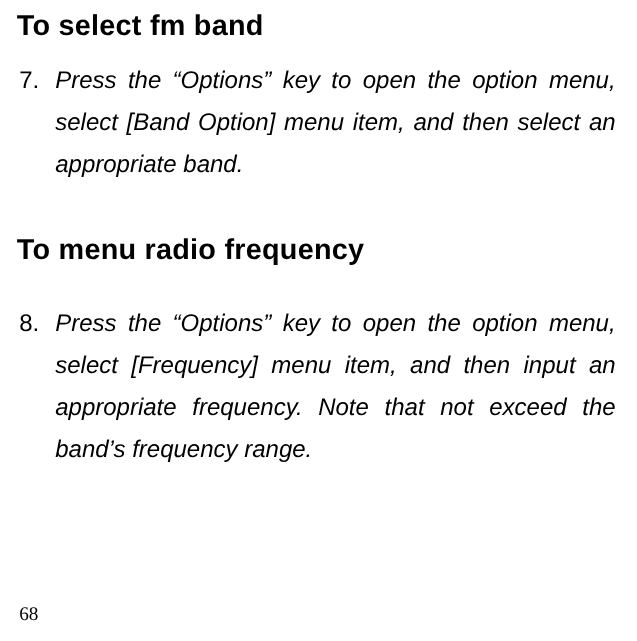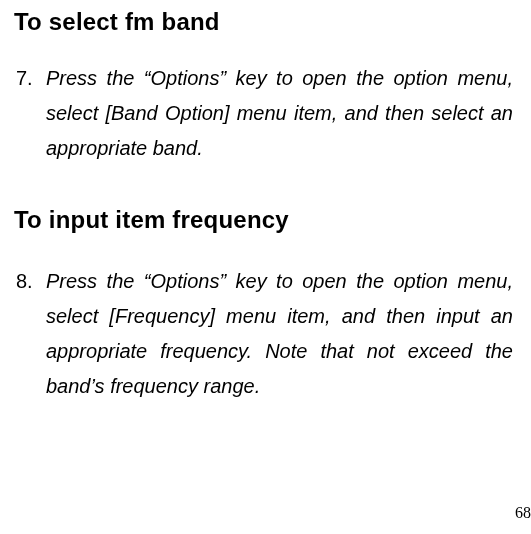--- a/index.html
+++ b/index.html
@@ -12,21 +12,21 @@
     height: 534px;
     background: #ffffff;
     font-family: Arial, Helvetica, sans-serif;
     color: #000000;
     padding: 8px 18px 0 14px;
     position: relative;
   }
   .heading {
     font-size: 24px;
     font-weight: bold;
-    margin-bottom: 25px;
+    margin-bottom: 14px;
     letter-spacing: 0.2px;
   }
   .heading.second {
     margin-top: 40px;
     margin-bottom: 30px;
   }
   .list-item {
     display: flex;
     font-size: 20px;
     line-height: 1.75;
@@ -37,37 +37,37 @@
     flex: 0 0 32px;
     padding-left: 2px;
   }
   .list-text {
     flex: 1;
     font-style: italic;
   }
   .page-number {
     position: absolute;
     bottom: 12px;
-    left: 0;
+    left: 16px;
     right: 0;
-    text-align: right;
+    text-align: left;
     font-family: "Times New Roman", Times, serif;
     font-size: 16px;
   }
 </style>
 </head>
 <body>
 
 <div class="heading">To select fm band</div>
 
 <div class="list-item">
   <div class="list-number">7.</div>
   <div class="list-text">Press the “Options” key to open the option menu, select [Band Option] menu item, and then select an appropriate band.</div>
 </div>
 
-<div class="heading second">To input item frequency</div>
+<div class="heading second">To menu radio frequency</div>
 
 <div class="list-item">
   <div class="list-number">8.</div>
   <div class="list-text">Press the “Options” key to open the option menu, select [Frequency] menu item, and then input an appropriate frequency. Note that not exceed the band’s frequency range.</div>
 </div>
 
 <div class="page-number">68</div>
 
 </body></html>

